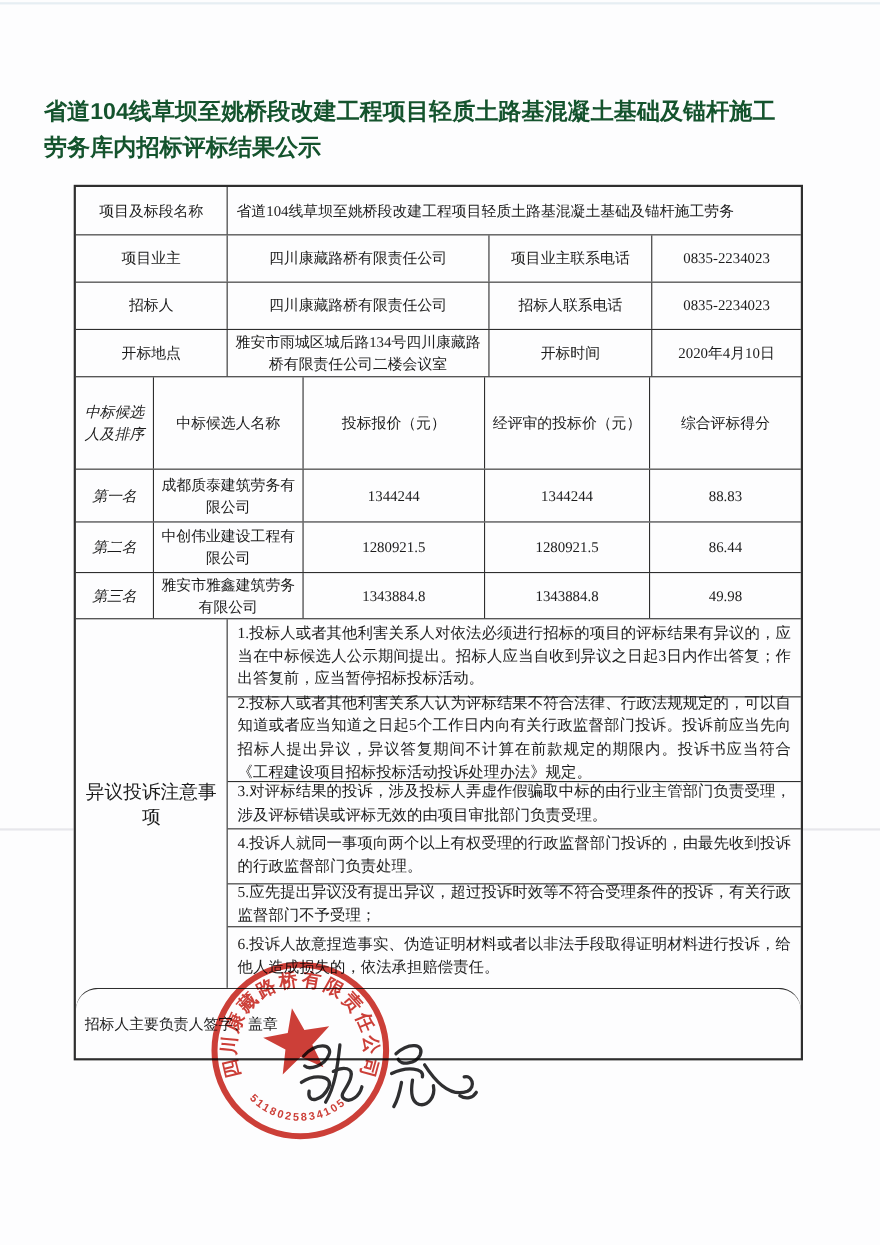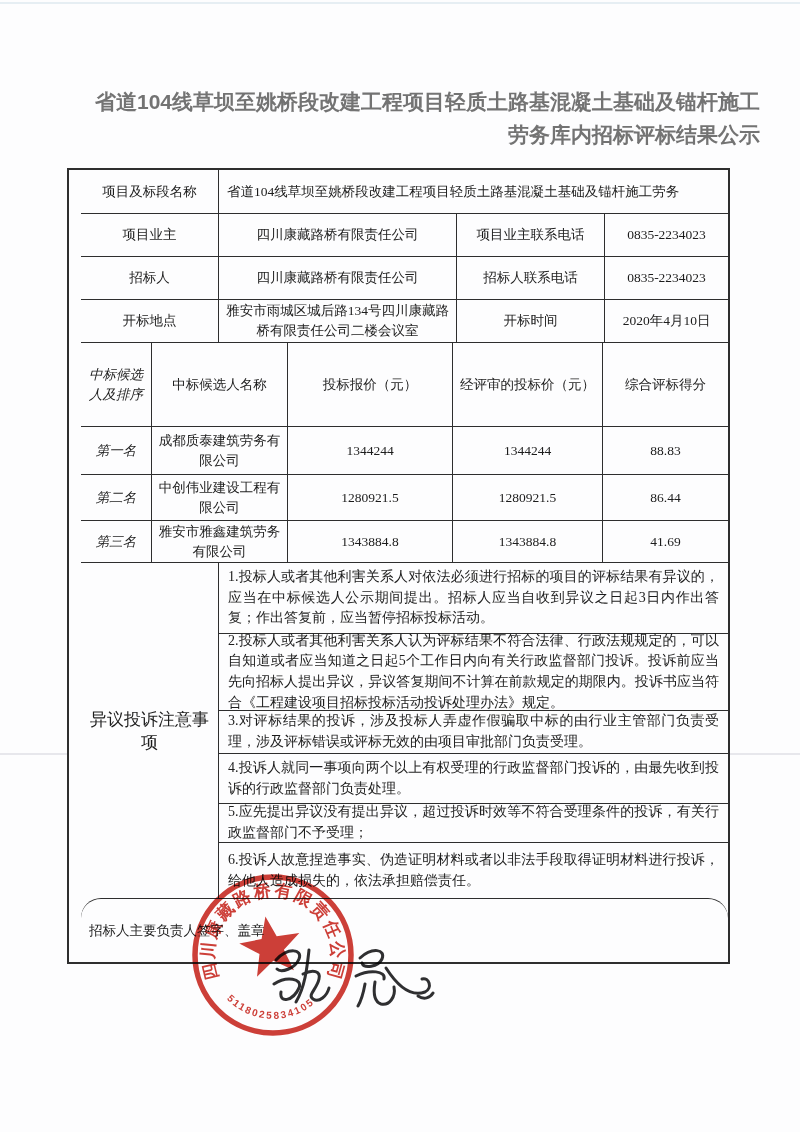--- a/index.html
+++ b/index.html
@@ -2,26 +2,26 @@
 <html><head>
 <meta charset="utf-8">
 <style>
   html,body{margin:0;padding:0;background:#ffffff;}
   .page{position:relative;width:800px;height:1132px;background:#fdfdfe;overflow:hidden;
         font-family:"Liberation Serif","DejaVu Serif",serif;color:#1c1c1c;}
   .scan-top{position:absolute;top:2px;left:0;width:100%;height:2px;background:#d4e2ea;opacity:.55;}
   .fold{position:absolute;top:753px;height:2px;background:#d9d9df;opacity:.6;}
   .fold.l{left:0;width:67px;} .fold.r{left:730px;width:70px;}
 
-  .title{position:absolute;top:86px;left:40px;width:720px;text-align:right;
+  .title{position:absolute;top:86px;left:40px;width:720px;text-align:left;
          font-family:"Liberation Sans","DejaVu Sans",sans-serif;font-weight:bold;
-         font-size:21px;line-height:1.55;color:#737373;}
+         font-size:21px;line-height:1.55;color:#14532d;}
 
   .doc-table{position:absolute;left:67px;top:168px;width:663px;border:2px solid #2e2e2e;
-             box-sizing:border-box;background:#fdfdfe;padding-left:12px;}
+             box-sizing:border-box;background:#fdfdfe;}
   .row{display:flex;box-sizing:border-box;border-top:1.5px solid #2e2e2e;}
   .row:first-child{border-top:none;}
   .cell{display:flex;align-items:center;justify-content:center;text-align:center;
         box-sizing:border-box;border-left:1.5px solid #2e2e2e;padding:2px 6px;
         font-size:13.5px;line-height:1.45;}
   .cell:first-child{border-left:none;}
   .h43{height:43px;} 
   .w-lab{width:137px;flex:none;} .w-val{width:238px;flex:none;}
   .w-lab2{width:148px;flex:none;} .w-val2{flex:1;}
   .left{justify-content:flex-start;text-align:left;padding-left:8px;}
@@ -108,21 +108,21 @@
       <div class="cell c-name">中创伟业建设工程有限公司</div>
       <div class="cell c-bid">1280921.5</div>
       <div class="cell c-eval">1280921.5</div>
       <div class="cell c-score">86.44</div>
     </div>
     <div class="row" style="height:42px">
       <div class="cell c-rank">第三名</div>
       <div class="cell c-name">雅安市雅鑫建筑劳务有限公司</div>
       <div class="cell c-bid">1343884.8</div>
       <div class="cell c-eval">1343884.8</div>
-      <div class="cell c-score">41.69</div>
+      <div class="cell c-score">49.98</div>
     </div>
 
     <div class="notes">
       <div class="notes-label">异议投诉注意事项</div>
       <div class="notes-body">
         <div class="note-item" style="height:70px">1.投标人或者其他利害关系人对依法必须进行招标的项目的评标结果有异议的，应当在中标候选人公示期间提出。招标人应当自收到异议之日起3日内作出答复；作出答复前，应当暂停招标投标活动。</div>
         <div class="note-item" style="height:77px">2.投标人或者其他利害关系人认为评标结果不符合法律、行政法规规定的，可以自知道或者应当知道之日起5个工作日内向有关行政监督部门投诉。投诉前应当先向招标人提出异议，异议答复期间不计算在前款规定的期限内。投诉书应当符合《工程建设项目招标投标活动投诉处理办法》规定。</div>
         <div class="note-item" style="height:43px">3.对评标结果的投诉，涉及投标人弄虚作假骗取中标的由行业主管部门负责受理，涉及评标错误或评标无效的由项目审批部门负责受理。</div>
         <div class="note-item" style="height:50px">4.投诉人就同一事项向两个以上有权受理的行政监督部门投诉的，由最先收到投诉的行政监督部门负责处理。</div>
         <div class="note-item" style="height:39px">5.应先提出异议没有提出异议，超过投诉时效等不符合受理条件的投诉，有关行政监督部门不予受理；</div>

